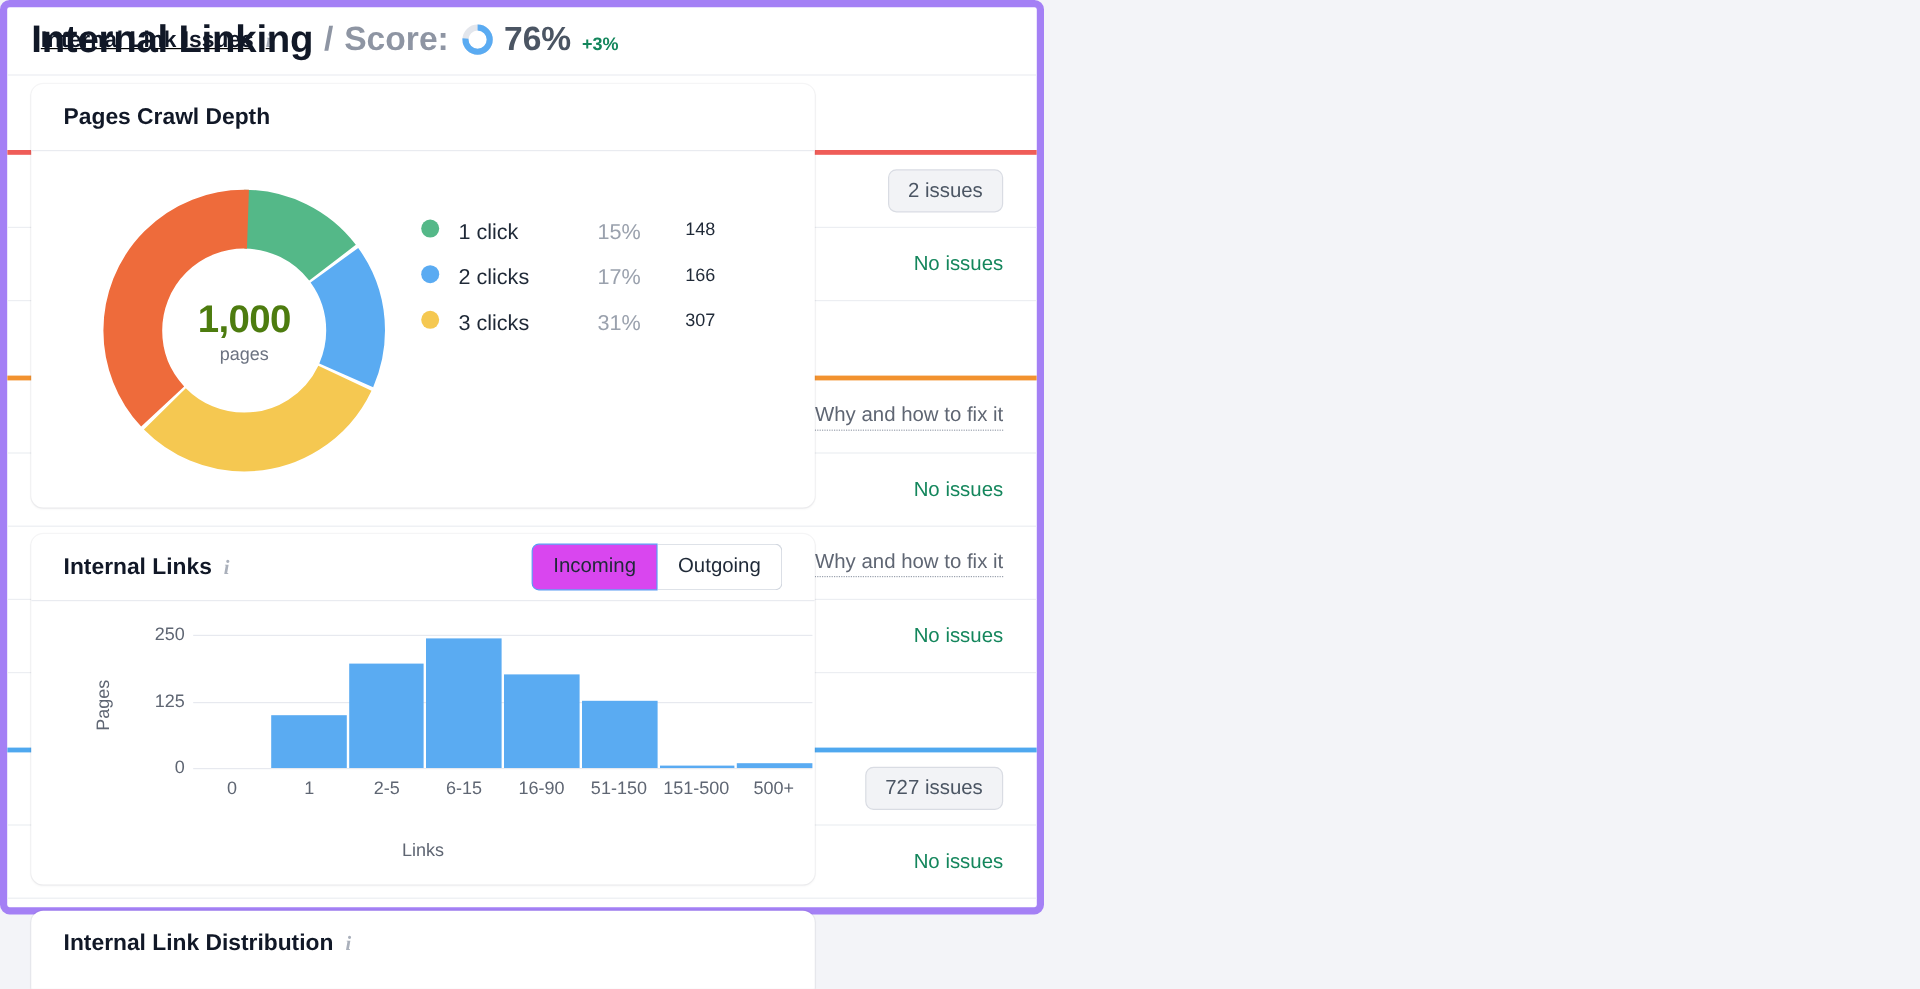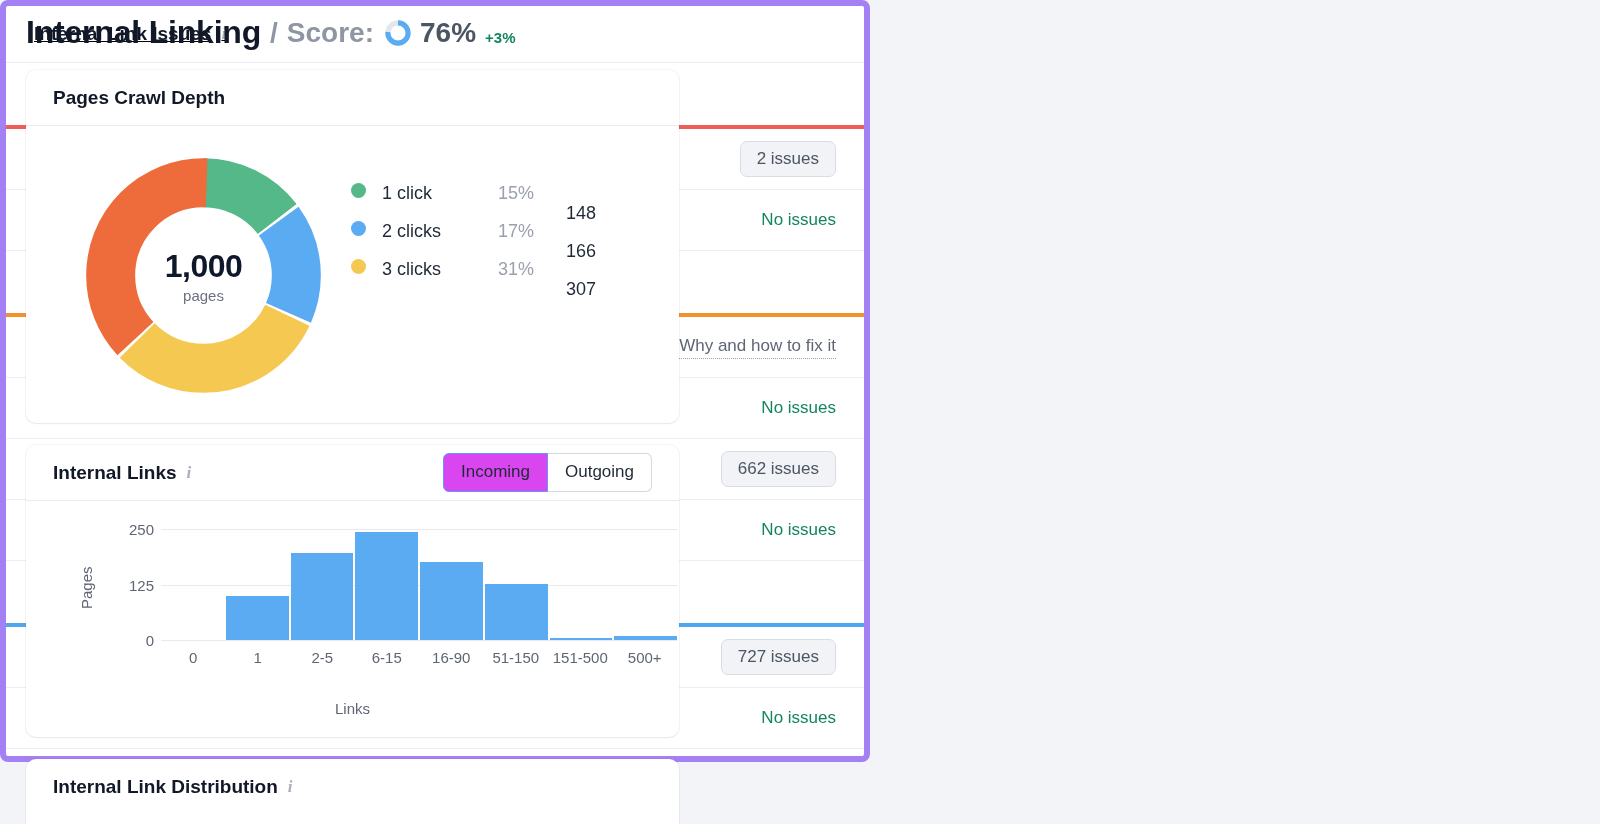--- a/index.html
+++ b/index.html
@@ -43,28 +43,28 @@
   }
 
   
   #crawl-card { left: 26px; top: 70px; width: 653px; height: 353px; }
   .donut-wrap { position: relative; height: 296px; }
   .donut { position: absolute; left: 55px; top: 27px; width: 245px; height: 245px; }
   .donut-center {
     position: absolute; left: 55px; top: 27px; width: 245px; height: 245px;
     display: flex; flex-direction: column; align-items: center; justify-content: center;
   }
-  .donut-num { font-size: 32px; font-weight: 700; color: #0f172a; letter-spacing: -.5px; }
+  .donut-num { font-size: 32px; font-weight: 700; color: #4d7c0f; letter-spacing: -.5px; }
   .donut-sub { font-size: 15px; color: #6b7280; margin-top: 2px; }
   .legend { position: absolute; left: 325px; top: 57px; }
   .legend-row { display: flex; align-items: flex-start; height: 38px; }
   .lg-dot { width: 15px; height: 15px; border-radius: 50%; flex: none; }
   .lg-label { width: 90px; margin-left: 16px; font-size: 18px; color: #1f2937; }
   .lg-pct { width: 62px; text-align: right; font-size: 18px; color: #9aa1ad; }
-  .lg-val { width: 62px; text-align: right; font-size: 18px; color: #1f2937; margin-top: 20px; }
+  .lg-val { width: 62px; text-align: right; font-size: 15px; color: #1f2937; }
 
   
   #links-card { left: 26px; top: 445px; width: 653px; height: 292px; }
   .toggle { margin-left: auto; display: flex; }
   .tg-btn {
     font-size: 17px; padding: 8px 17px; background: #fff; color: #1f2937;
     border: 1px solid #d3d8e0; cursor: pointer; line-height: 1.2;
   }
   .tg-btn:first-child { border-radius: 6px 0 0 6px; }
   .tg-btn:last-child  { border-radius: 0 6px 6px 0; border-left: none; }
@@ -255,23 +255,20 @@
         <div class="issue-row">
           <span class="ir-name">Too many on-page links</span>
           <span class="ir-link">Learn more</span>
           <span class="ir-right">
             <span class="ir-none">No issues</span>
           </span>
         </div>
         <div class="issue-row">
           <span class="ir-name">Nofollow attributes in outgoing internal links</span>
           <span class="ir-link">Why and how to fix it</span>
-          <span class="ir-right">
-            <span class="ir-badge">662 issues</span>
-          </span>
         </div>
         <div class="issue-row">
           <span class="ir-name">Too long link URLs</span>
           <span class="ir-link">Learn more</span>
           <span class="ir-right">
             <span class="ir-none">No issues</span>
           </span>
         </div>
         <div class="sec-head">Notices</div>
         <div class="sec-rule" style="background: rgb(79, 168, 239);"></div>

